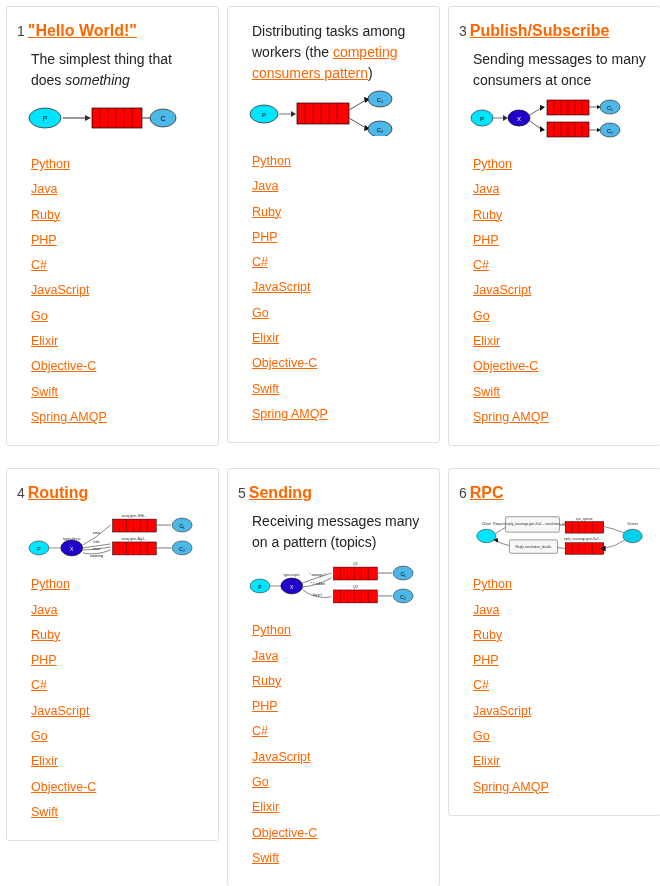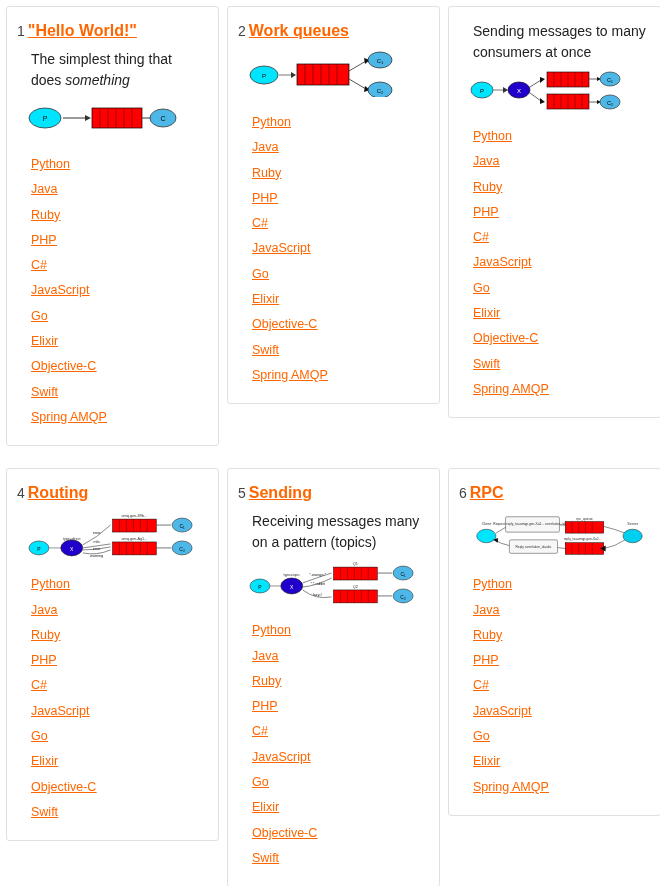--- a/index.html
+++ b/index.html
@@ -72,21 +72,20 @@
     margin: 4px 0 10px 0;
     height: 46px;
     display: flex;
     align-items: center;
   }
   .diagram-wrap.tall { height: 50px; }
   .lang-list {
     list-style: none;
     margin: 0;
     padding: 0 0 0 14px;
-    text-decoration: underline;
   }
   .lang-list li {
     margin: 0;
     padding: 0;
     line-height: 23.3px;
   }
   .lang-link {
     color: #ff6600;
     text-decoration: underline;
     font-size: 12.5px;
@@ -134,23 +133,23 @@
         <li><a class="lang-link">JavaScript</a></li>
         <li><a class="lang-link">Go</a></li>
         <li><a class="lang-link">Elixir</a></li>
         <li><a class="lang-link">Objective-C</a></li>
         <li><a class="lang-link">Swift</a></li>
         <li><a class="lang-link">Spring AMQP</a></li>
       </ul>
   </div>
 
   <div class="card">
-    <h2 class="card-heading">
-      <span class="card-number">2</span><a class="card-title-link">Work queues</a>
-    </h2>
+    <p class="card-desc">
+      <span>Distributing tasks among workers (the </span><a class="inline-link">competing consumers pattern</a><span>)</span>
+    </p>
     <div class="diagram-wrap tall">
       <svg width="150" height="46" viewBox="0 0 150 46">
         <ellipse cx="16" cy="24" rx="14" ry="9" fill="#00e5ff" stroke="#333" stroke-width="0.8"></ellipse>
         <text x="16" y="27" font-size="6" text-anchor="middle" fill="#000" font-family="Liberation Sans, sans-serif">P</text>
         <line x1="31" y1="24" x2="43" y2="24" stroke="#777" stroke-width="1"></line>
         <polygon points="43,21 48,24 43,27" fill="#333"></polygon>
         <rect x="49" y="13" width="52" height="21" fill="#ff0000" stroke="#000" stroke-width="0.7"></rect>
         <g stroke="#880000" stroke-width="0.8">
           <line x1="57" y1="13" x2="57" y2="34"></line>
             <line x1="65" y1="13" x2="65" y2="34"></line>
@@ -177,20 +176,23 @@
         <li><a class="lang-link">JavaScript</a></li>
         <li><a class="lang-link">Go</a></li>
         <li><a class="lang-link">Elixir</a></li>
         <li><a class="lang-link">Objective-C</a></li>
         <li><a class="lang-link">Swift</a></li>
         <li><a class="lang-link">Spring AMQP</a></li>
       </ul>
   </div>
 
   <div class="card">
+    <h2 class="card-heading">
+      <span class="card-number">3</span><a class="card-title-link">Publish/Subscribe</a>
+    </h2>
     <p class="card-desc">
       <span>Sending messages to many consumers at once</span>
     </p>
     <div class="diagram-wrap">
       <svg width="152" height="42" viewBox="0 0 152 42">
         <ellipse cx="13" cy="21" rx="11" ry="8" fill="#00e5ff" stroke="#333" stroke-width="0.7"></ellipse>
         <text x="13" y="24" font-size="6" text-anchor="middle" fill="#000" font-family="Liberation Sans, sans-serif">P</text>
         <line x1="24" y1="21" x2="34" y2="21" stroke="#777" stroke-width="1"></line>
         <polygon points="34,18 39,21 34,24" fill="#333"></polygon>
         <ellipse cx="50" cy="21" rx="11" ry="8" fill="#2200cc" stroke="#111" stroke-width="0.7"></ellipse>

